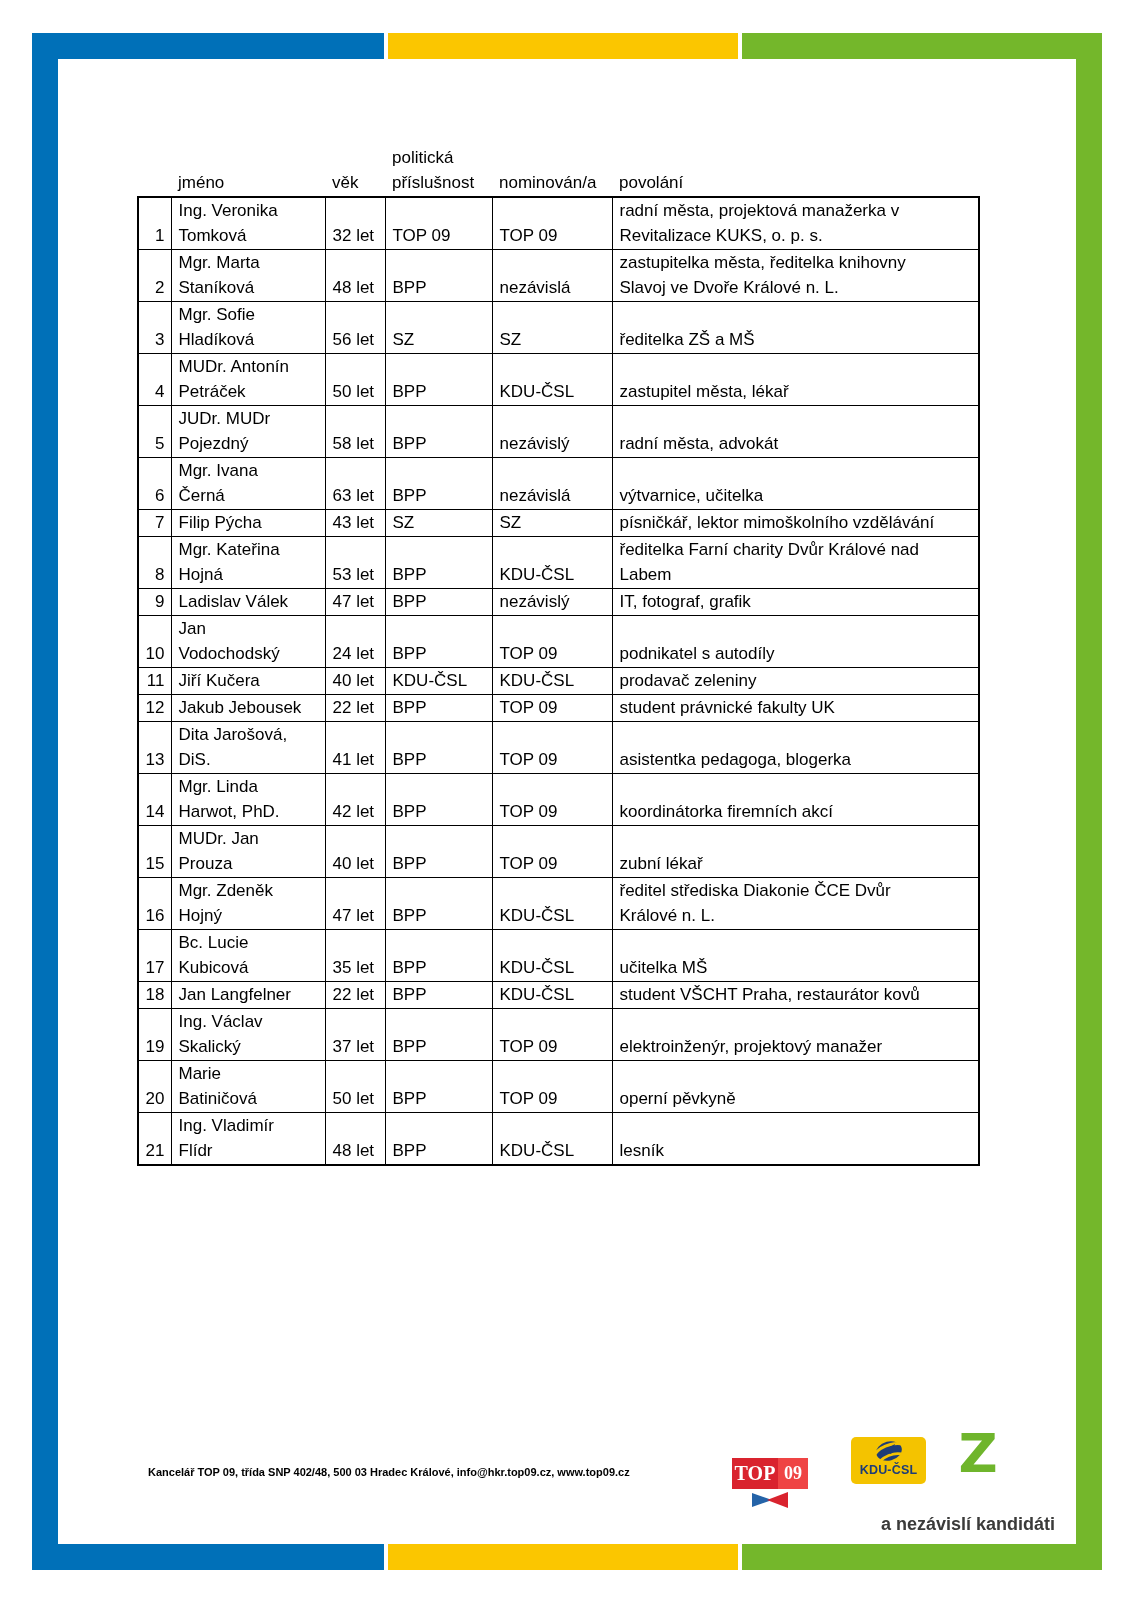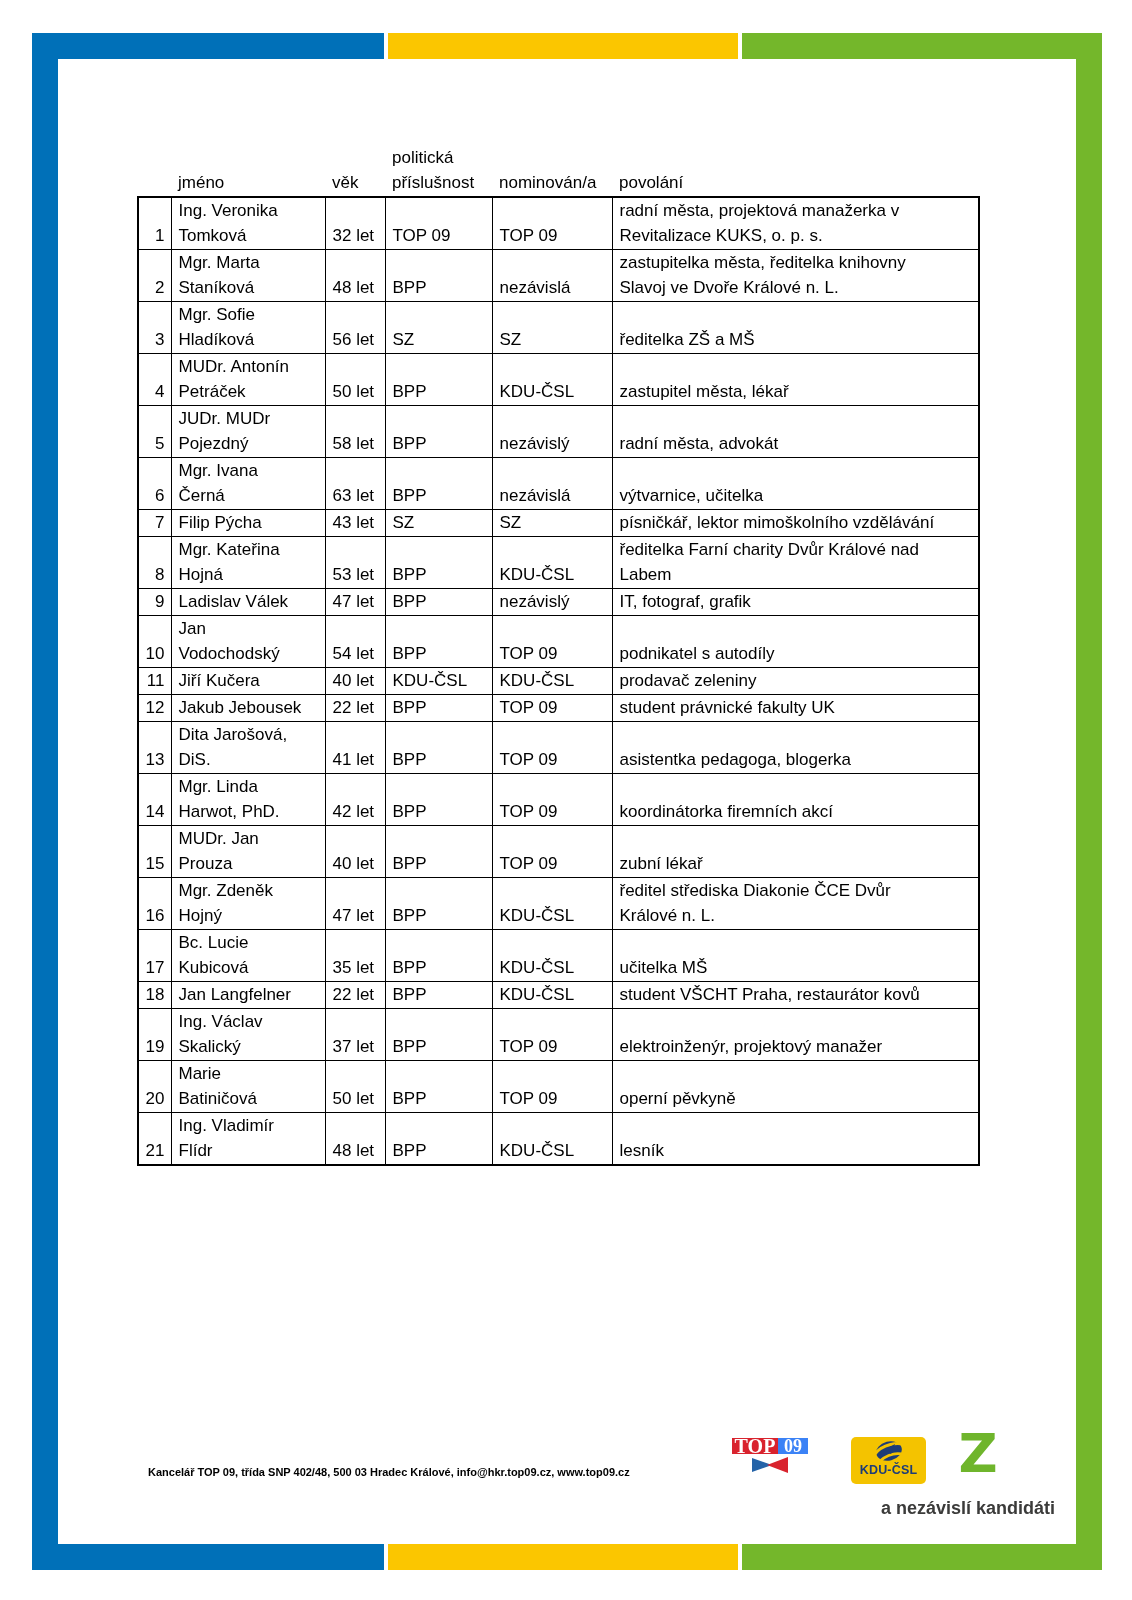--- a/index.html
+++ b/index.html
@@ -23,21 +23,21 @@
   tr.row-short { height:26px; }
   td.col-num, th.col-num { text-align:right; padding:0 6px 1px 0; }
 
   
   .contact { position:absolute; left:148px; top:1466px;
              font-size:11px; font-weight:700; letter-spacing:0; }
   .tagline { position:absolute; right:77px; top:1498px; width:300px;
              text-align:right; font-size:18px; font-weight:700; }
 
   .logo-top09 { position:absolute; left:732px; top:1438px; width:76px; }
-  .t9-boxes { display:flex; height:16px; }
+  .t9-boxes { display:flex; height:31px;margin-top:20px; }
   .t9-red { width:46px; display:flex; align-items:center; justify-content:center;
             color:#fff; font-family:"Liberation Serif", serif; font-weight:700; font-size:20px; }
   .t9-blue { width:30px; display:flex; align-items:center; justify-content:center;
              color:#fff; font-family:"Liberation Serif", serif; font-weight:700; font-size:18px; }
   .t9-bowtie { display:block; margin:3px auto 0 auto; }
 
   .logo-kdu { position:absolute; left:851px; top:1437px; width:75px; height:47px;
               border-radius:5px; display:flex; flex-direction:column; align-items:center; }
   .kdu-bird { display:block; margin-top:3px; }
   .kdu-label { font-size:12.5px; font-weight:700; line-height:14px; letter-spacing:0.2px; }
@@ -159,21 +159,21 @@
           <td class="col-name">Ladislav Válek</td>
           <td class="col-age">47 let</td>
           <td class="col-party">BPP</td>
           <td class="col-nominated">nezávislý</td>
           <td class="col-occupation">IT, fotograf, grafik</td>
         </tr>
         <tr class="row-tall">
           <td class="col-num">10</td>
           <td class="col-name">Jan
 Vodochodský</td>
-          <td class="col-age">54 let</td>
+          <td class="col-age">24 let</td>
           <td class="col-party">BPP</td>
           <td class="col-nominated">TOP 09</td>
           <td class="col-occupation">podnikatel s autodíly</td>
         </tr>
         <tr class="row-short">
           <td class="col-num">11</td>
           <td class="col-name">Jiří Kučera</td>
           <td class="col-age">40 let</td>
           <td class="col-party">KDU-ČSL</td>
           <td class="col-nominated">KDU-ČSL</td>
@@ -270,33 +270,33 @@
         </tr>
       </tbody>
   </table>
 </div>
 
 <div class="contact">Kancelář TOP 09, třída SNP 402/48, 500 03 Hradec Králové, info@hkr.top09.cz, www.top09.cz</div>
 
 <div class="logo-top09">
   <div class="t9-boxes">
     <span class="t9-red" style="background-color: rgb(217, 35, 46);">TOP</span>
-    <span class="t9-blue" style="background-color: #3b82f6;">09</span>
+    <span class="t9-blue" style="background-color: #ef4444;">09</span>
   </div>
   <svg class="t9-bowtie" width="36" height="16" viewBox="0 0 36 16">
     <polygon points="0,1 20,8 0,15" fill="currentColor" style="color: rgb(36, 99, 168);"></polygon>
     <polygon points="36,0 15,8 36,16" fill="currentColor" style="color: rgb(217, 35, 46);"></polygon>
   </svg>
 </div>
 
 <div class="logo-kdu" style="background-color: rgb(244, 195, 0);">
   <svg class="kdu-bird" width="42" height="23" viewBox="0 0 42 23">
     <ellipse cx="21" cy="11" rx="13" ry="9.5" transform="rotate(-14 21 11)" fill="currentColor" style="color: rgb(29, 60, 119);"></ellipse>
     <path d="M6 15 C14 4 30 1 41 6" fill="none" stroke="currentColor" stroke-width="3" style="color: rgb(244, 195, 0);"></path>
     <path d="M12 21 C20 14 29 12 38 15" fill="none" stroke="currentColor" stroke-width="2.6" style="color: rgb(244, 195, 0);"></path>
     <path d="M20 8 l7 -4 l-2 5 l5 1 l-8 4 z" fill="currentColor" style="color: rgb(29, 60, 119);"></path>
   </svg>
   <div class="kdu-label" style="color: rgb(29, 60, 119);">KDU-ČSL</div>
 </div>
 
 <div class="logo-z" style="color: rgb(111, 181, 44);">Z</div>
 
-<div class="tagline" style="color: rgb(59, 59, 58);">a nezávislí kandidáti</div>
+<div class="tagline" style="color: rgb(59, 59, 58); margin-top: 16px;">a nezávislí kandidáti</div>
 
 </body></html>

